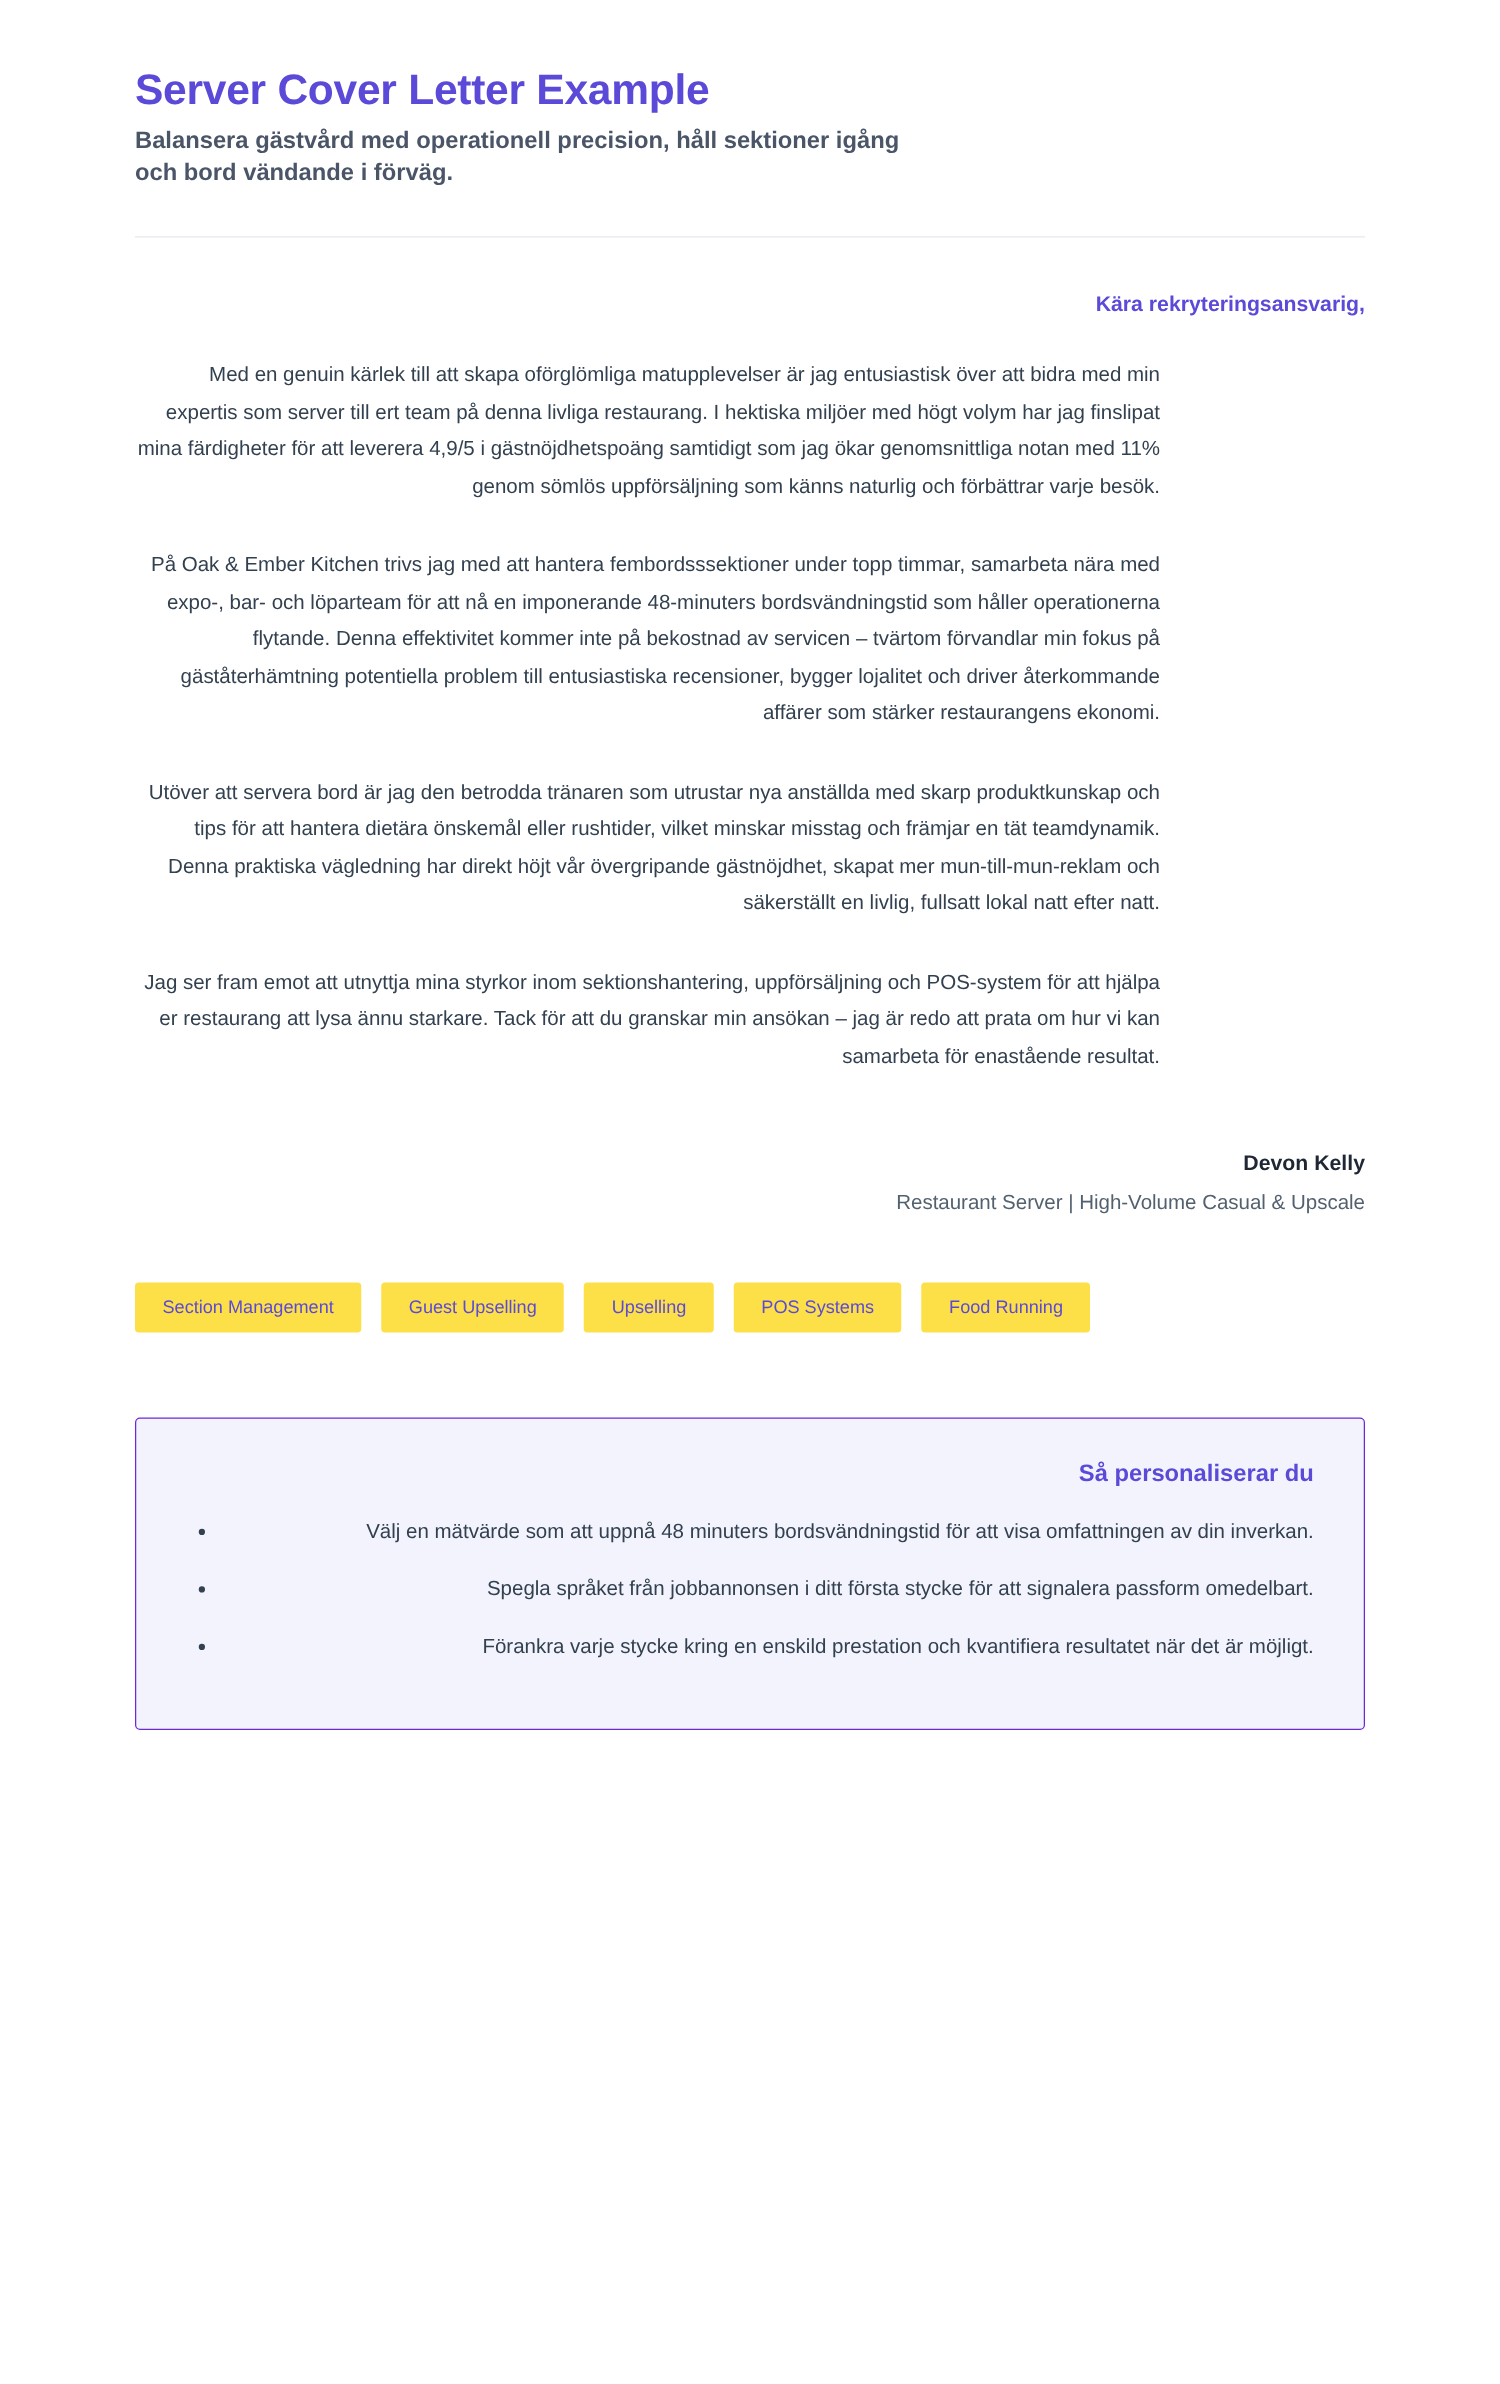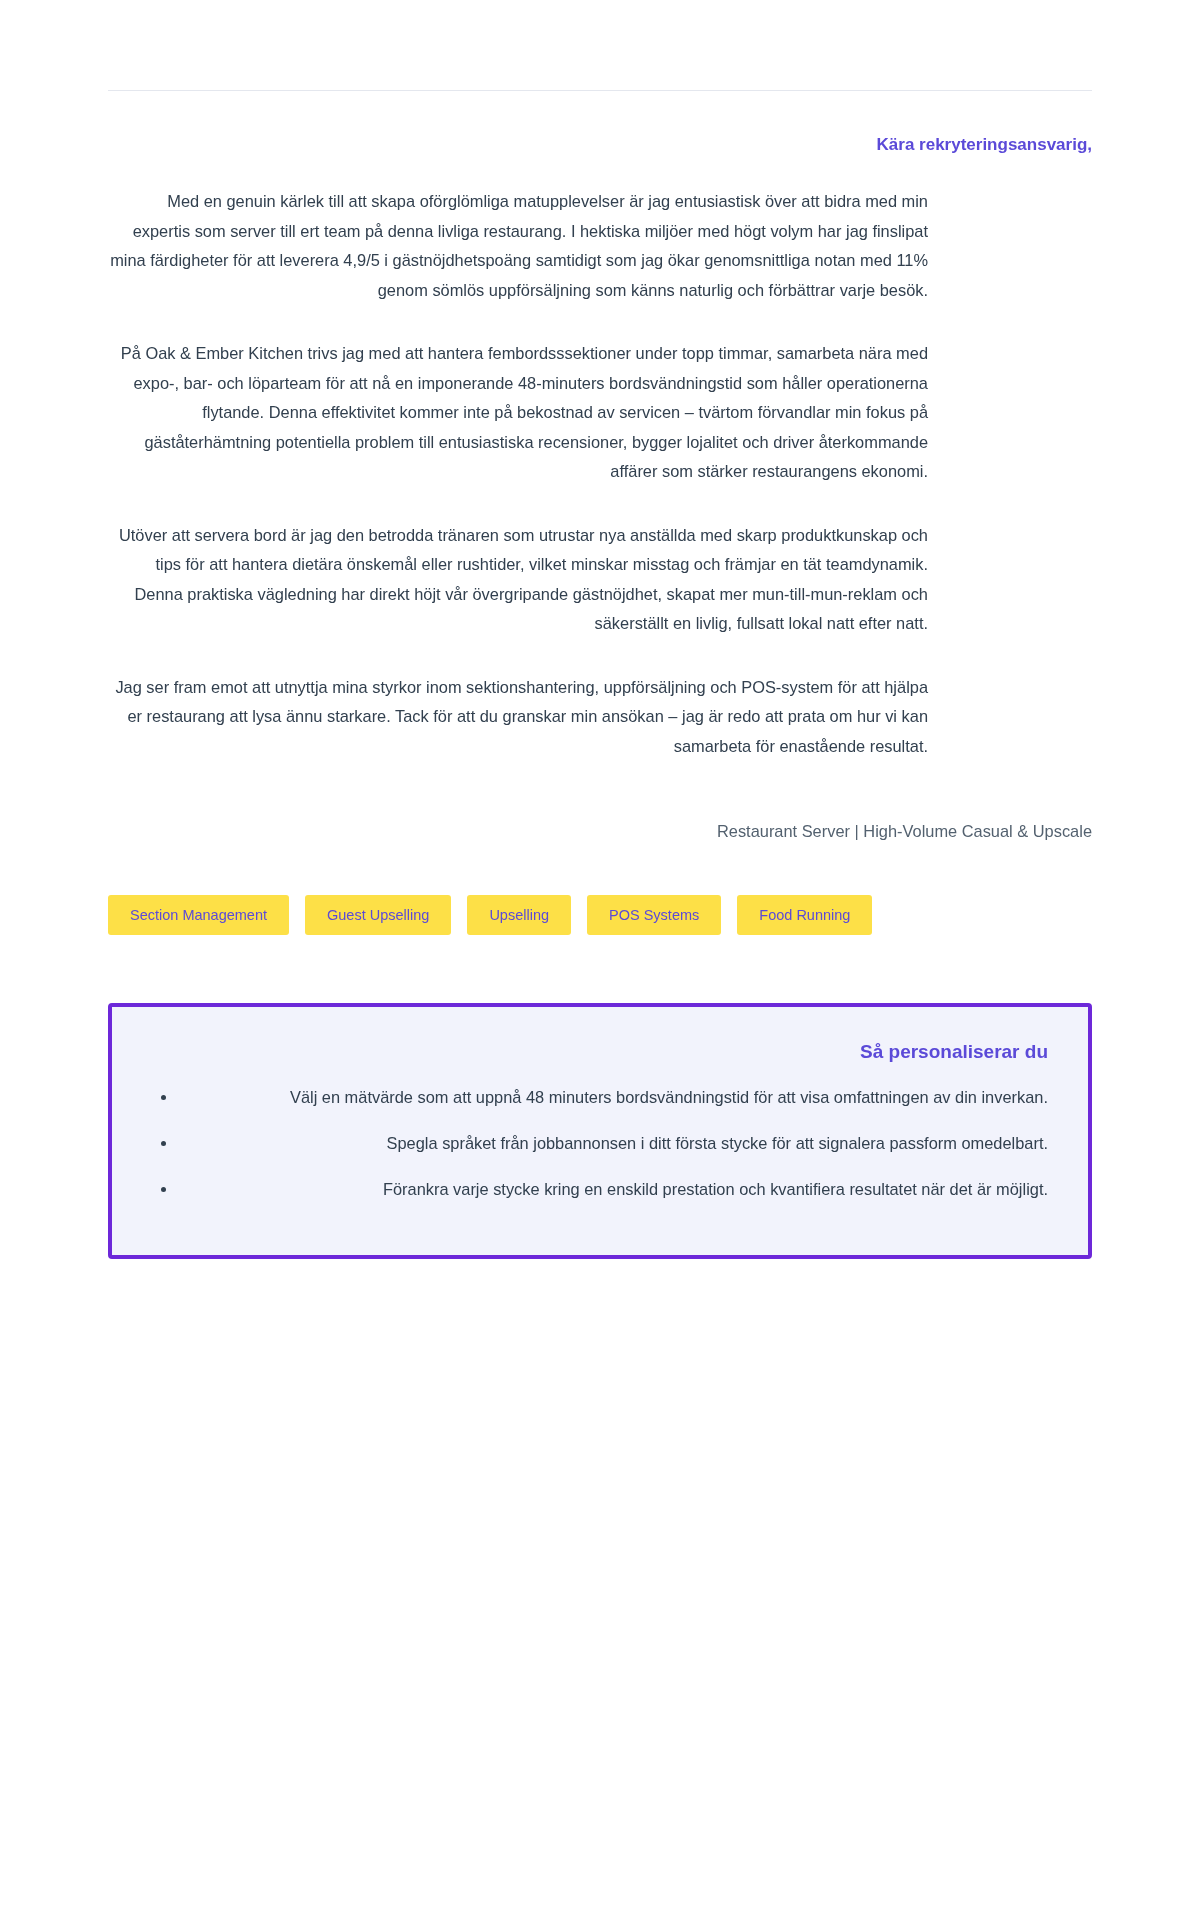--- a/index.html
+++ b/index.html
@@ -120,21 +120,21 @@
     font-size: 14.5px;
     padding: 12px 22px;
     border-radius: 3px;
     white-space: nowrap;
   }
 
   
   .callout {
     margin-top: 68px;
     background: #f2f3fc;
-    border: 4px solid #6d28d9;
+    border: 1px solid #6d28d9;
     border-radius: 4px;
     padding: 34px 40px 34px 40px;
   }
   .callout-title {
     margin: 0 0 20px 0;
     font-size: 19px;
     font-weight: 700;
     color: #5b4ad8;
   }
   .callout-list {
@@ -150,34 +150,39 @@
     padding-left: 6px;
   }
   .callout-list li:last-child { margin-bottom: 17px; }
 </style>
 </head>
 <body>
 
 <div class="page">
 
   <header class="doc-header">
+    <div class="header-left">
+      <h1 class="doc-title">Server Cover Letter Example</h1>
+      <p class="doc-subtitle">Balansera gästvård med operationell precision, håll sektioner igång och bord vändande i förväg.</p>
+    </div>
 
   </header>
 
   <hr class="header-rule">
 
   <main class="letter">
     <p class="salutation">Kära rekryteringsansvarig,</p>
 
     <p class="body-para">Med en genuin kärlek till att skapa oförglömliga matupplevelser är jag entusiastisk över att bidra med min expertis som server till ert team på denna livliga restaurang. I hektiska miljöer med högt volym har jag finslipat mina färdigheter för att leverera 4,9/5 i gästnöjdhetspoäng samtidigt som jag ökar genomsnittliga notan med 11% genom sömlös uppförsäljning som känns naturlig och förbättrar varje besök.</p>
     <p class="body-para">På Oak &amp; Ember Kitchen trivs jag med att hantera fembordsssektioner under topp timmar, samarbeta nära med expo-, bar- och löparteam för att nå en imponerande 48-minuters bordsvändningstid som håller operationerna flytande. Denna effektivitet kommer inte på bekostnad av servicen – tvärtom förvandlar min fokus på gäståterhämtning potentiella problem till entusiastiska recensioner, bygger lojalitet och driver återkommande affärer som stärker restaurangens ekonomi.</p>
     <p class="body-para">Utöver att servera bord är jag den betrodda tränaren som utrustar nya anställda med skarp produktkunskap och tips för att hantera dietära önskemål eller rushtider, vilket minskar misstag och främjar en tät teamdynamik. Denna praktiska vägledning har direkt höjt vår övergripande gästnöjdhet, skapat mer mun-till-mun-reklam och säkerställt en livlig, fullsatt lokal natt efter natt.</p>
     <p class="body-para">Jag ser fram emot att utnyttja mina styrkor inom sektionshantering, uppförsäljning och POS-system för att hjälpa er restaurang att lysa ännu starkare. Tack för att du granskar min ansökan – jag är redo att prata om hur vi kan samarbeta för enastående resultat.</p>
 
     <div class="signature">
+      <p class="sig-name">Devon Kelly</p>
       <p class="sig-role">Restaurant Server | High-Volume Casual &amp; Upscale</p>
     </div>
 
     <div class="tag-row">
       <span class="tag">Section Management</span>
       <span class="tag">Guest Upselling</span>
       <span class="tag">Upselling</span>
       <span class="tag">POS Systems</span>
       <span class="tag">Food Running</span>
     </div>

